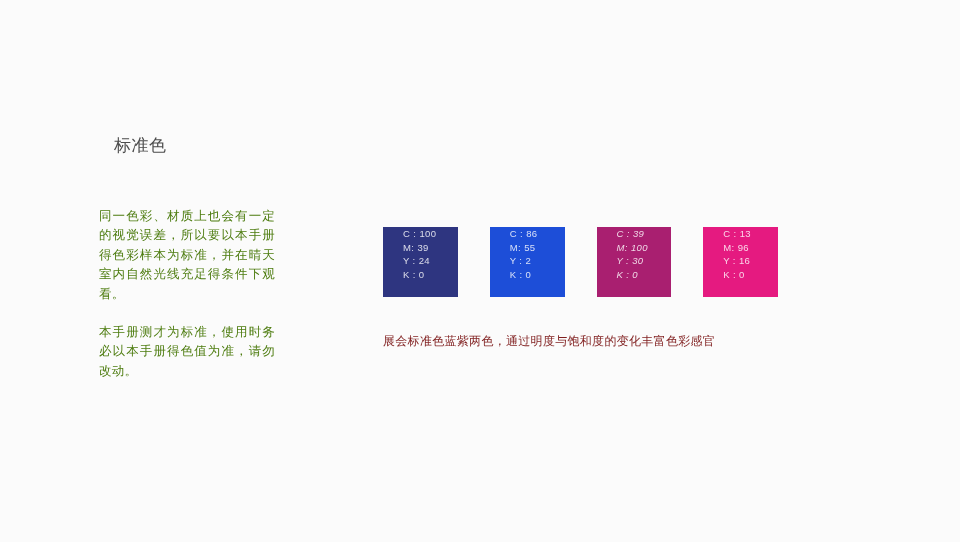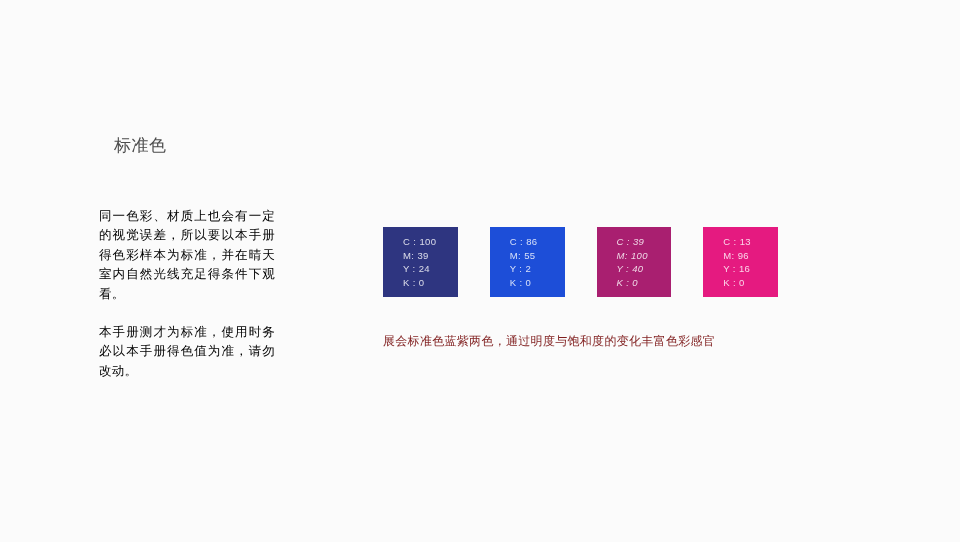--- a/index.html
+++ b/index.html
@@ -39,21 +39,21 @@
     margin: 15px;
   }
 
   .body-block {
     margin-top: 50px;
   }
 
   .body-paragraph {
     font-size: 12.5px;
     line-height: 19.4px;
-    color: #000000;
+    color: #4d7c0f;
     letter-spacing: 0.2px;
     margin: 0;
     width: 176px;
     text-align: justify;
     text-justify: inter-ideograph;
   }
 
   .body-paragraph + .body-paragraph {
     margin-top: 19px;
   }
@@ -71,21 +71,20 @@
     gap: 32px;
     align-items: flex-start;
   }
 
   .swatch {
     width: 75px;
     height: 70px;
     box-sizing: border-box;
     display: flex;
     flex-direction: column;
-    justify-content: center;
     padding-left: 20px;
   }
 
   .swatch-line {
     font-size: 9.5px;
     line-height: 13.5px;
     color: rgba(255, 255, 255, 0.82);
     letter-spacing: 0.4px;
     white-space: nowrap;
   }
@@ -130,21 +129,21 @@
       <div class="swatch" style="background-color: #1d4ed8;">
         <span class="swatch-line">C : 86</span>
         <span class="swatch-line">M: 55</span>
         <span class="swatch-line">Y : 2</span>
         <span class="swatch-line">K : 0</span>
       </div>
 
       <div class="swatch" style="background-color: rgb(169, 31, 112); font-style: italic;">
         <span class="swatch-line">C : 39</span>
         <span class="swatch-line">M: 100</span>
-        <span class="swatch-line">Y : 40</span>
+        <span class="swatch-line">Y : 30</span>
         <span class="swatch-line">K : 0</span>
       </div>
 
       <div class="swatch" style="background-color: rgb(229, 26, 128);">
         <span class="swatch-line">C : 13</span>
         <span class="swatch-line">M: 96</span>
         <span class="swatch-line">Y : 16</span>
         <span class="swatch-line">K : 0</span>
       </div>
 

